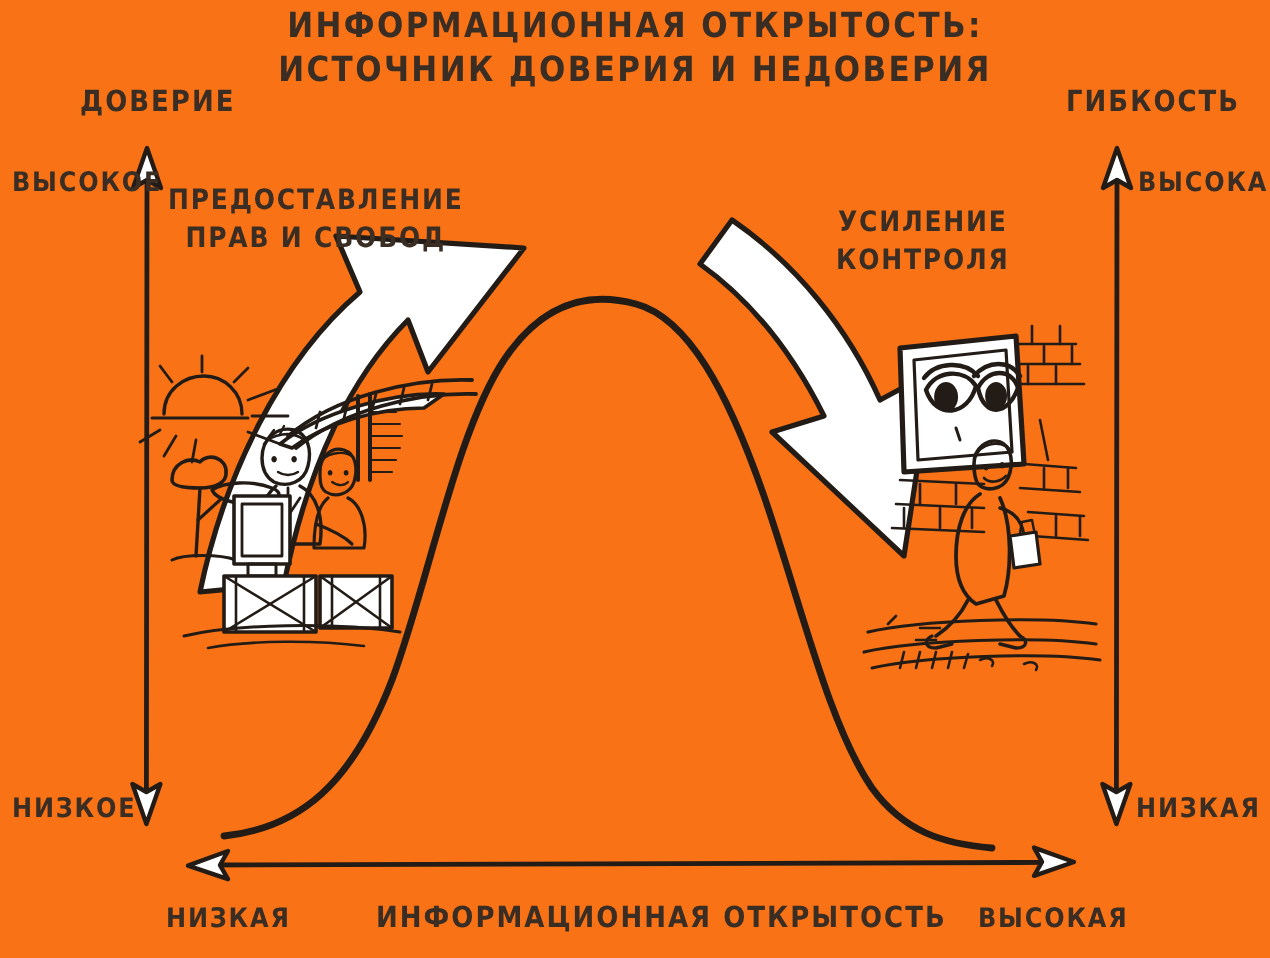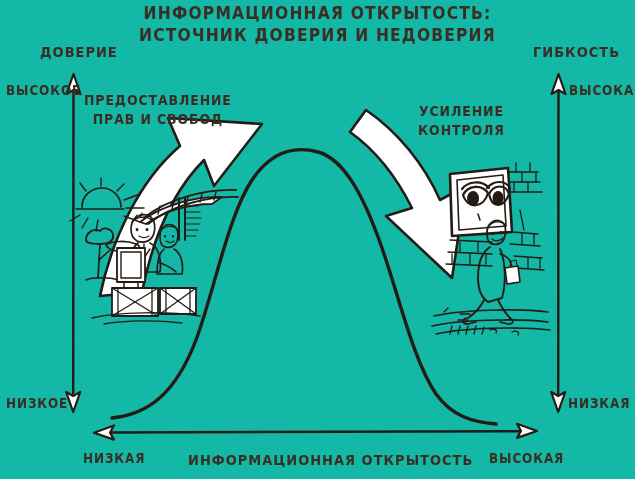--- a/index.html
+++ b/index.html
@@ -4,21 +4,21 @@
 <style>
   html, body {
     margin: 0;
     padding: 0;
     background: #ffffff;
   }
   #stage {
     position: relative;
     width: 635px;
     height: 479px;
-    background: #14b8a6;
+    background: #f97316;
     overflow: hidden;
     font-family: "DejaVu Sans", sans-serif;
   }
 
   
   .hand {
     position: absolute;
     color: #3a2d23;
     font-family: "DejaVu Sans", sans-serif;
     font-weight: 600;

